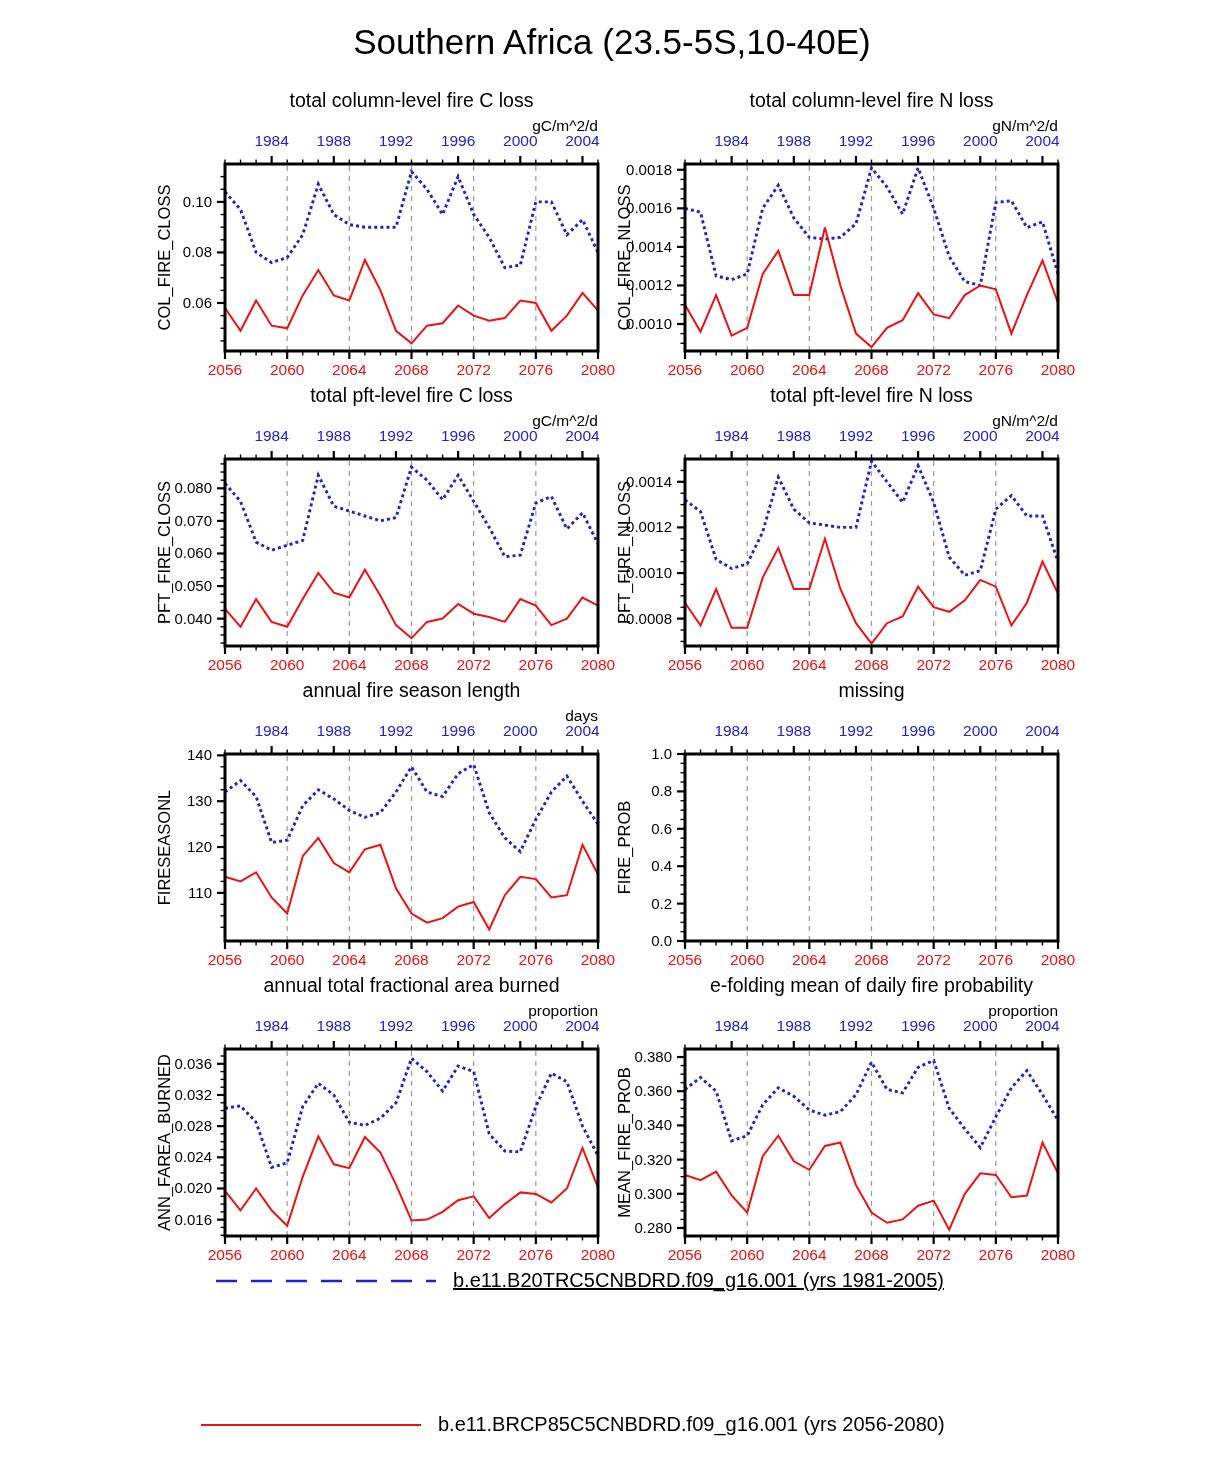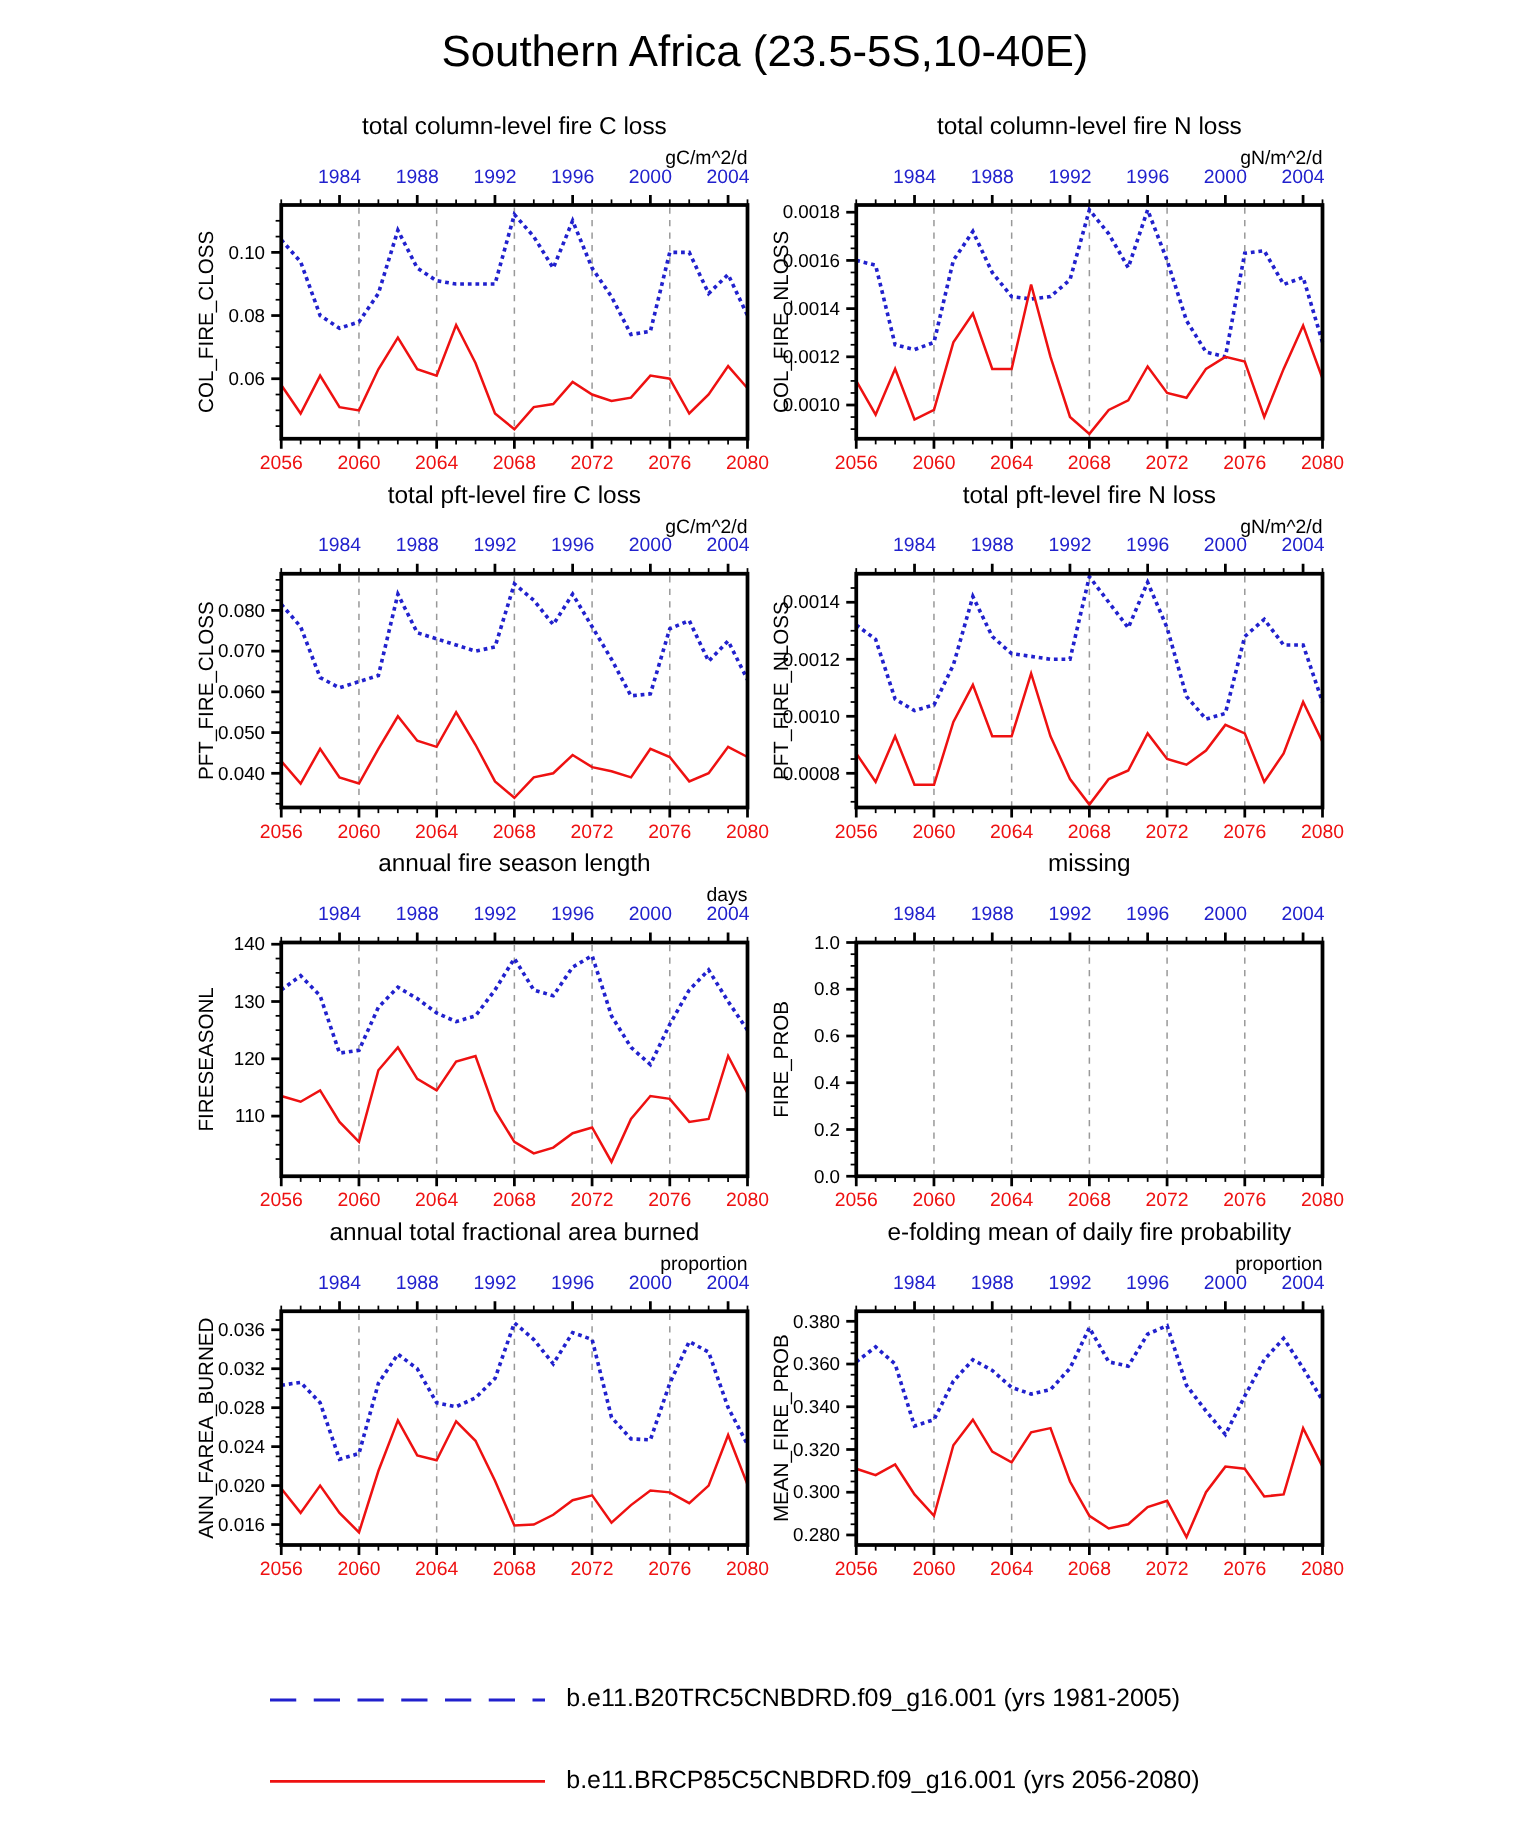--- a/index.html
+++ b/index.html
@@ -812,26 +812,26 @@
         <line x1="75" y1="95.58043875685584" x2="70.5" y2="95.58043875685584" stroke="#000000" stroke-width="1.4"></line>
         <polyline points="75.0,119.5 90.5,107.5 106.1,121.2 121.6,170.8 137.2,165.7 152.7,134.9 168.3,117.8 183.8,126.3 199.3,140.0 214.9,145.2 230.4,141.7 246.0,124.6 261.5,92.2 277.0,119.5 292.6,122.9 308.1,97.3 323.7,90.5 339.2,138.3 354.8,158.8 370.3,177.6 385.8,146.9 401.4,117.8 416.9,100.7 432.5,124.6 448.0,150.3" fill="none" stroke="#2121cd" stroke-width="2.9" stroke-dasharray="3 3.1" stroke-linejoin="miter"></polyline>
         <polyline points="75.0,205.0 90.5,210.1 106.1,201.6 121.6,225.5 137.2,242.6 152.7,186.2 168.3,165.7 183.8,191.3 199.3,199.8 214.9,175.9 230.4,172.5 246.0,215.2 261.5,242.6 277.0,252.8 292.6,249.4 308.1,235.7 323.7,230.6 339.2,259.7 354.8,223.8 370.3,203.3 385.8,205.0 401.4,227.2 416.9,225.5 432.5,172.5 448.0,203.3" fill="none" stroke="#ee1111" stroke-width="2" stroke-dasharray="none" stroke-linejoin="miter"></polyline>
         <rect x="75" y="79" width="373" height="187" fill="none" stroke="#000000" stroke-width="3"></rect>
         <text x="261.5" y="22" font-size="19.5" fill="#000" text-anchor="middle">e-folding mean of daily fire probability</text>
         <text x="448" y="46" font-size="15.5" fill="#000" text-anchor="end">proportion</text>
         <text x="20" y="172.5" font-size="16.5" fill="#000" text-anchor="middle" transform="rotate(-90 20 172.5)">MEAN_FIRE_PROB</text>
       </svg>
     </div>
 
-  <div class="legend-row" style="left:215px;top:1348px;">
+  <div class="legend-row" style="left:215px;top:1269px;text-decoration:underline;">
     <svg width="222" height="12">
       <line class="legend-stroke" x1="1" y1="6" x2="221" y2="6" stroke-width="2.4" stroke-dasharray="21 14" stroke="#2121cd"></line>
     </svg>
     <span class="llabel">b.e11.B20TRC5CNBDRD.f09_g16.001 (yrs 1981-2005)</span>
   </div>
 
-  <div class="legend-row" style="left:215px;top:1413px;">
+  <div class="legend-row" style="left:200px;top:1413px;">
     <svg width="222" height="12">
       <line class="legend-stroke" x1="1" y1="6" x2="221" y2="6" stroke-width="2.2" stroke="#ee1111"></line>
     </svg>
     <span class="llabel">b.e11.BRCP85C5CNBDRD.f09_g16.001 (yrs 2056-2080)</span>
   </div>
 </div>
 
 </body></html>

